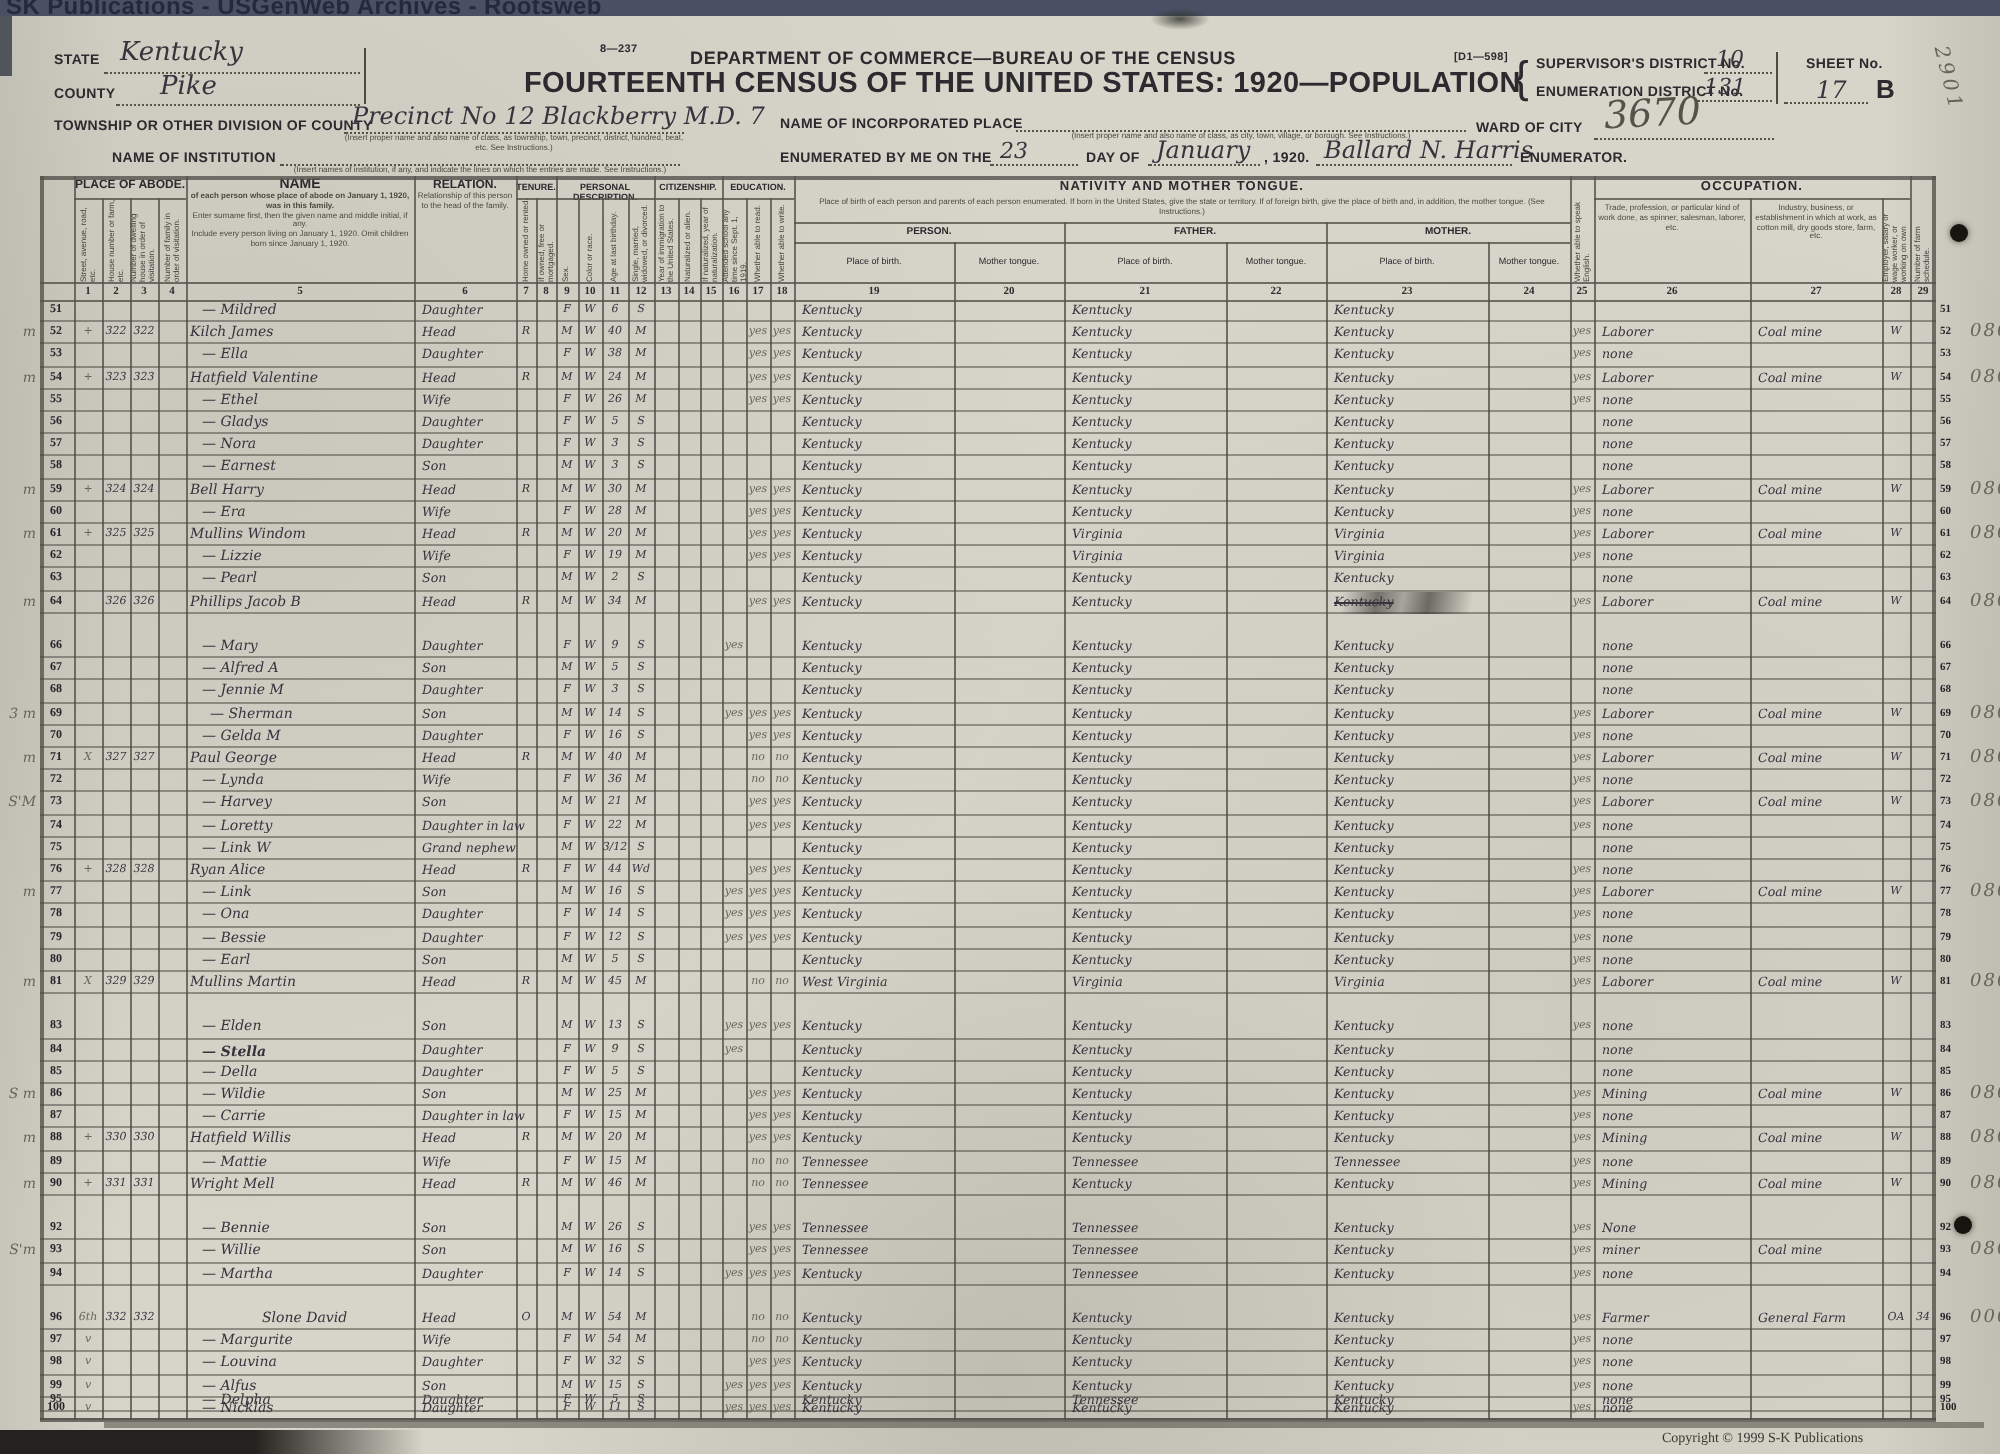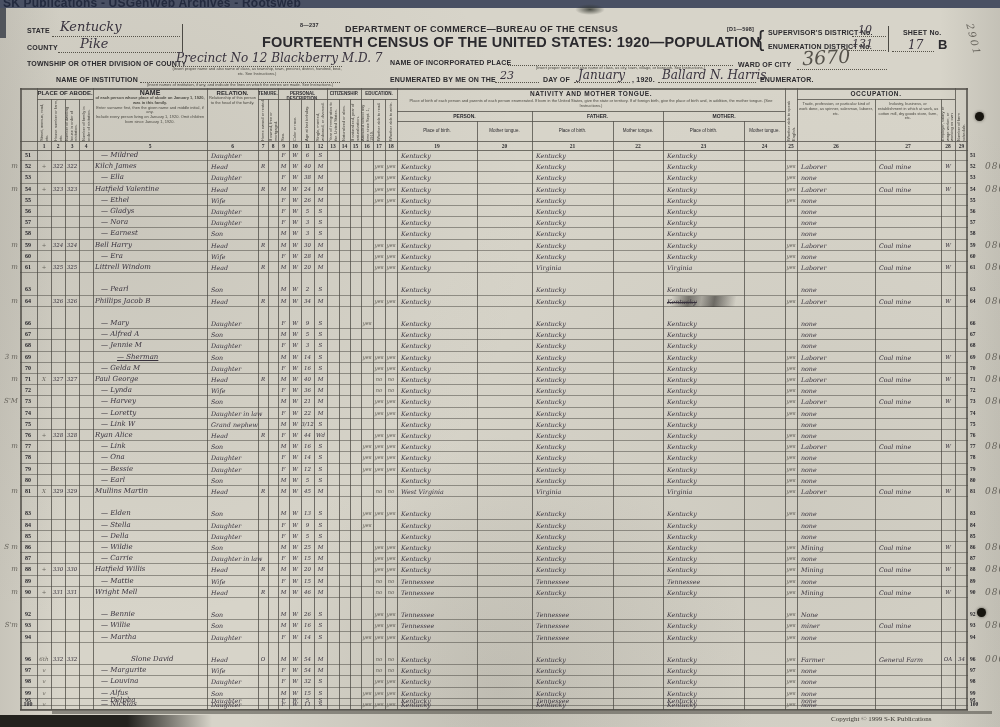--- a/index.html
+++ b/index.html
@@ -454,38 +454,55 @@
         <div class="cell pc" style="left: 765px; width: 12px; font-size: 5.5px; text-align: center;">yes</div>
         <div class="cell hw" style="left: 777px; width: 78px; font-size: 6.3px; padding-left: 4px;">none</div>
         <div class="cell pr" style="left: 950px; width: 14px; text-align: left; font-family: &quot;Liberation Serif&quot;, serif; font-weight: bold; font-size: 5.5px;">60</div>
       </div>
       <div class="row" style="top: 112px;">
         <div class="cell pr" style="left: 0px; width: 16px; text-align: center; font-family: &quot;Liberation Serif&quot;, serif; font-weight: bold; font-size: 6px;">61</div>
         <div class="cell pc" style="left: -20px; width: 18px; text-align: right; font-size: 7px;">m</div>
         <div class="cell pc" style="left: 17px; width: 14px; font-size: 5.5px; text-align: center;">+</div>
         <div class="cell hw" style="left: 31px; width: 14px; font-size: 5.5px; text-align: center;">325</div>
         <div class="cell hw" style="left: 45px; width: 14px; font-size: 5.5px; text-align: center;">325</div>
-        <div class="cell hw" style="left: 73px; width: 114px; font-size: 7px; padding-left: 2px;">Littrell Windom</div>
+        <div class="cell hw" style="left: 73px; width: 114px; font-size: 7px; padding-left: 2px;">Mullins Windom</div>
         <div class="cell hw" style="left: 187px; width: 51px; font-size: 6.3px; padding-left: 4px;">Head</div>
         <div class="cell hw" style="left: 238px; width: 10px; font-size: 5.5px; text-align: center;">R</div>
         <div class="cell hw" style="left: 258px; width: 11px; font-size: 5.5px; text-align: center;">M</div>
         <div class="cell hw" style="left: 269px; width: 12px; font-size: 5.5px; text-align: center;">W</div>
         <div class="cell hw" style="left: 281px; width: 13px; font-size: 5.5px; text-align: center;">20</div>
         <div class="cell hw" style="left: 294px; width: 13px; font-size: 5.5px; text-align: center;">M</div>
         <div class="cell pc" style="left: 353px; width: 12px; font-size: 5.5px; text-align: center;">yes</div>
         <div class="cell pc" style="left: 365px; width: 12px; font-size: 5.5px; text-align: center;">yes</div>
         <div class="cell hw" style="left: 377px; width: 80px; font-size: 6.3px; padding-left: 4px;">Kentucky</div>
         <div class="cell hw" style="left: 512px; width: 81px; font-size: 6.3px; padding-left: 4px;">Virginia</div>
         <div class="cell hw" style="left: 643px; width: 81px; font-size: 6.3px; padding-left: 4px;">Virginia</div>
         <div class="cell pc" style="left: 765px; width: 12px; font-size: 5.5px; text-align: center;">yes</div>
         <div class="cell hw" style="left: 777px; width: 78px; font-size: 6.3px; padding-left: 4px;">Laborer</div>
         <div class="cell hw" style="left: 855px; width: 66px; font-size: 6.3px; padding-left: 4px;">Coal mine</div>
         <div class="cell hw" style="left: 921px; width: 14px; font-size: 5.5px; text-align: center;">W</div>
         <div class="cell pr" style="left: 950px; width: 14px; text-align: left; font-family: &quot;Liberation Serif&quot;, serif; font-weight: bold; font-size: 5.5px;">61</div>
         <div class="cell pc" style="left: 965px; width: 32px; font-size: 9px; letter-spacing: 1px;">080</div>
+      </div>
+      <div class="row" style="top: 123.2px;">
+        <div class="cell pr" style="left: 0px; width: 16px; text-align: center; font-family: &quot;Liberation Serif&quot;, serif; font-weight: bold; font-size: 6px;">62</div>
+        <div class="cell hw" style="left: 73px; width: 114px; font-size: 7px; padding-left: 8px;">— Lizzie</div>
+        <div class="cell hw" style="left: 187px; width: 51px; font-size: 6.3px; padding-left: 4px;">Wife</div>
+        <div class="cell hw" style="left: 258px; width: 11px; font-size: 5.5px; text-align: center;">F</div>
+        <div class="cell hw" style="left: 269px; width: 12px; font-size: 5.5px; text-align: center;">W</div>
+        <div class="cell hw" style="left: 281px; width: 13px; font-size: 5.5px; text-align: center;">19</div>
+        <div class="cell hw" style="left: 294px; width: 13px; font-size: 5.5px; text-align: center;">M</div>
+        <div class="cell pc" style="left: 353px; width: 12px; font-size: 5.5px; text-align: center;">yes</div>
+        <div class="cell pc" style="left: 365px; width: 12px; font-size: 5.5px; text-align: center;">yes</div>
+        <div class="cell hw" style="left: 377px; width: 80px; font-size: 6.3px; padding-left: 4px;">Kentucky</div>
+        <div class="cell hw" style="left: 512px; width: 81px; font-size: 6.3px; padding-left: 4px;">Virginia</div>
+        <div class="cell hw" style="left: 643px; width: 81px; font-size: 6.3px; padding-left: 4px;">Virginia</div>
+        <div class="cell pc" style="left: 765px; width: 12px; font-size: 5.5px; text-align: center;">yes</div>
+        <div class="cell hw" style="left: 777px; width: 78px; font-size: 6.3px; padding-left: 4px;">none</div>
+        <div class="cell pr" style="left: 950px; width: 14px; text-align: left; font-family: &quot;Liberation Serif&quot;, serif; font-weight: bold; font-size: 5.5px;">62</div>
       </div>
       <div class="row" style="top: 134.4px;">
         <div class="cell pr" style="left: 0px; width: 16px; text-align: center; font-family: &quot;Liberation Serif&quot;, serif; font-weight: bold; font-size: 6px;">63</div>
         <div class="cell hw" style="left: 73px; width: 114px; font-size: 7px; padding-left: 8px;">— Pearl</div>
         <div class="cell hw" style="left: 187px; width: 51px; font-size: 6.3px; padding-left: 4px;">Son</div>
         <div class="cell hw" style="left: 258px; width: 11px; font-size: 5.5px; text-align: center;">M</div>
         <div class="cell hw" style="left: 269px; width: 12px; font-size: 5.5px; text-align: center;">W</div>
         <div class="cell hw" style="left: 281px; width: 13px; font-size: 5.5px; text-align: center;">2</div>
         <div class="cell hw" style="left: 294px; width: 13px; font-size: 5.5px; text-align: center;">S</div>
         <div class="cell hw" style="left: 377px; width: 80px; font-size: 6.3px; padding-left: 4px;">Kentucky</div>
@@ -557,21 +574,21 @@
         <div class="cell hw" style="left: 294px; width: 13px; font-size: 5.5px; text-align: center;">S</div>
         <div class="cell hw" style="left: 377px; width: 80px; font-size: 6.3px; padding-left: 4px;">Kentucky</div>
         <div class="cell hw" style="left: 512px; width: 81px; font-size: 6.3px; padding-left: 4px;">Kentucky</div>
         <div class="cell hw" style="left: 643px; width: 81px; font-size: 6.3px; padding-left: 4px;">Kentucky</div>
         <div class="cell hw" style="left: 777px; width: 78px; font-size: 6.3px; padding-left: 4px;">none</div>
         <div class="cell pr" style="left: 950px; width: 14px; text-align: left; font-family: &quot;Liberation Serif&quot;, serif; font-weight: bold; font-size: 5.5px;">68</div>
       </div>
       <div class="row" style="top: 201.6px;">
         <div class="cell pr" style="left: 0px; width: 16px; text-align: center; font-family: &quot;Liberation Serif&quot;, serif; font-weight: bold; font-size: 6px;">69</div>
         <div class="cell pc" style="left: -20px; width: 18px; text-align: right; font-size: 7px;">3 m</div>
-        <div class="cell hw" style="left: 77px; width: 114px; font-size: 7px; padding-left: 20px; text-decoration: underline;">— Sherman</div>
+        <div class="cell hw" style="left: 65px; width: 114px; font-size: 7px; padding-left: 20px;">— Sherman</div>
         <div class="cell hw" style="left: 187px; width: 51px; font-size: 6.3px; padding-left: 4px;">Son</div>
         <div class="cell hw" style="left: 258px; width: 11px; font-size: 5.5px; text-align: center;">M</div>
         <div class="cell hw" style="left: 269px; width: 12px; font-size: 5.5px; text-align: center;">W</div>
         <div class="cell hw" style="left: 281px; width: 13px; font-size: 5.5px; text-align: center;">14</div>
         <div class="cell hw" style="left: 294px; width: 13px; font-size: 5.5px; text-align: center;">S</div>
         <div class="cell pc" style="left: 341px; width: 12px; font-size: 5.5px; text-align: center;">yes</div>
         <div class="cell pc" style="left: 353px; width: 12px; font-size: 5.5px; text-align: center;">yes</div>
         <div class="cell pc" style="left: 365px; width: 12px; font-size: 5.5px; text-align: center;">yes</div>
         <div class="cell hw" style="left: 377px; width: 80px; font-size: 6.3px; padding-left: 4px;">Kentucky</div>
         <div class="cell hw" style="left: 512px; width: 81px; font-size: 6.3px; padding-left: 4px;">Kentucky</div>
@@ -826,21 +843,21 @@
         <div class="cell pc" style="left: 365px; width: 12px; font-size: 5.5px; text-align: center;">yes</div>
         <div class="cell hw" style="left: 377px; width: 80px; font-size: 6.3px; padding-left: 4px;">Kentucky</div>
         <div class="cell hw" style="left: 512px; width: 81px; font-size: 6.3px; padding-left: 4px;">Kentucky</div>
         <div class="cell hw" style="left: 643px; width: 81px; font-size: 6.3px; padding-left: 4px;">Kentucky</div>
         <div class="cell pc" style="left: 765px; width: 12px; font-size: 5.5px; text-align: center;">yes</div>
         <div class="cell hw" style="left: 777px; width: 78px; font-size: 6.3px; padding-left: 4px;">none</div>
         <div class="cell pr" style="left: 950px; width: 14px; text-align: left; font-family: &quot;Liberation Serif&quot;, serif; font-weight: bold; font-size: 5.5px;">83</div>
       </div>
       <div class="row" style="top: 369.6px;">
         <div class="cell pr" style="left: 0px; width: 16px; text-align: center; font-family: &quot;Liberation Serif&quot;, serif; font-weight: bold; font-size: 6px;">84</div>
-        <div class="cell hw" style="left: 73px; width: 114px; font-size: 7px; padding-left: 8px;">— Stella</div>
+        <div class="cell hw" style="left: 73px; width: 114px; font-size: 7px; padding-left: 8px; font-weight: bold;">— Stella</div>
         <div class="cell hw" style="left: 187px; width: 51px; font-size: 6.3px; padding-left: 4px;">Daughter</div>
         <div class="cell hw" style="left: 258px; width: 11px; font-size: 5.5px; text-align: center;">F</div>
         <div class="cell hw" style="left: 269px; width: 12px; font-size: 5.5px; text-align: center;">W</div>
         <div class="cell hw" style="left: 281px; width: 13px; font-size: 5.5px; text-align: center;">9</div>
         <div class="cell hw" style="left: 294px; width: 13px; font-size: 5.5px; text-align: center;">S</div>
         <div class="cell pc" style="left: 341px; width: 12px; font-size: 5.5px; text-align: center;">yes</div>
         <div class="cell hw" style="left: 377px; width: 80px; font-size: 6.3px; padding-left: 4px;">Kentucky</div>
         <div class="cell hw" style="left: 512px; width: 81px; font-size: 6.3px; padding-left: 4px;">Kentucky</div>
         <div class="cell hw" style="left: 643px; width: 81px; font-size: 6.3px; padding-left: 4px;">Kentucky</div>
         <div class="cell hw" style="left: 777px; width: 78px; font-size: 6.3px; padding-left: 4px;">none</div>

